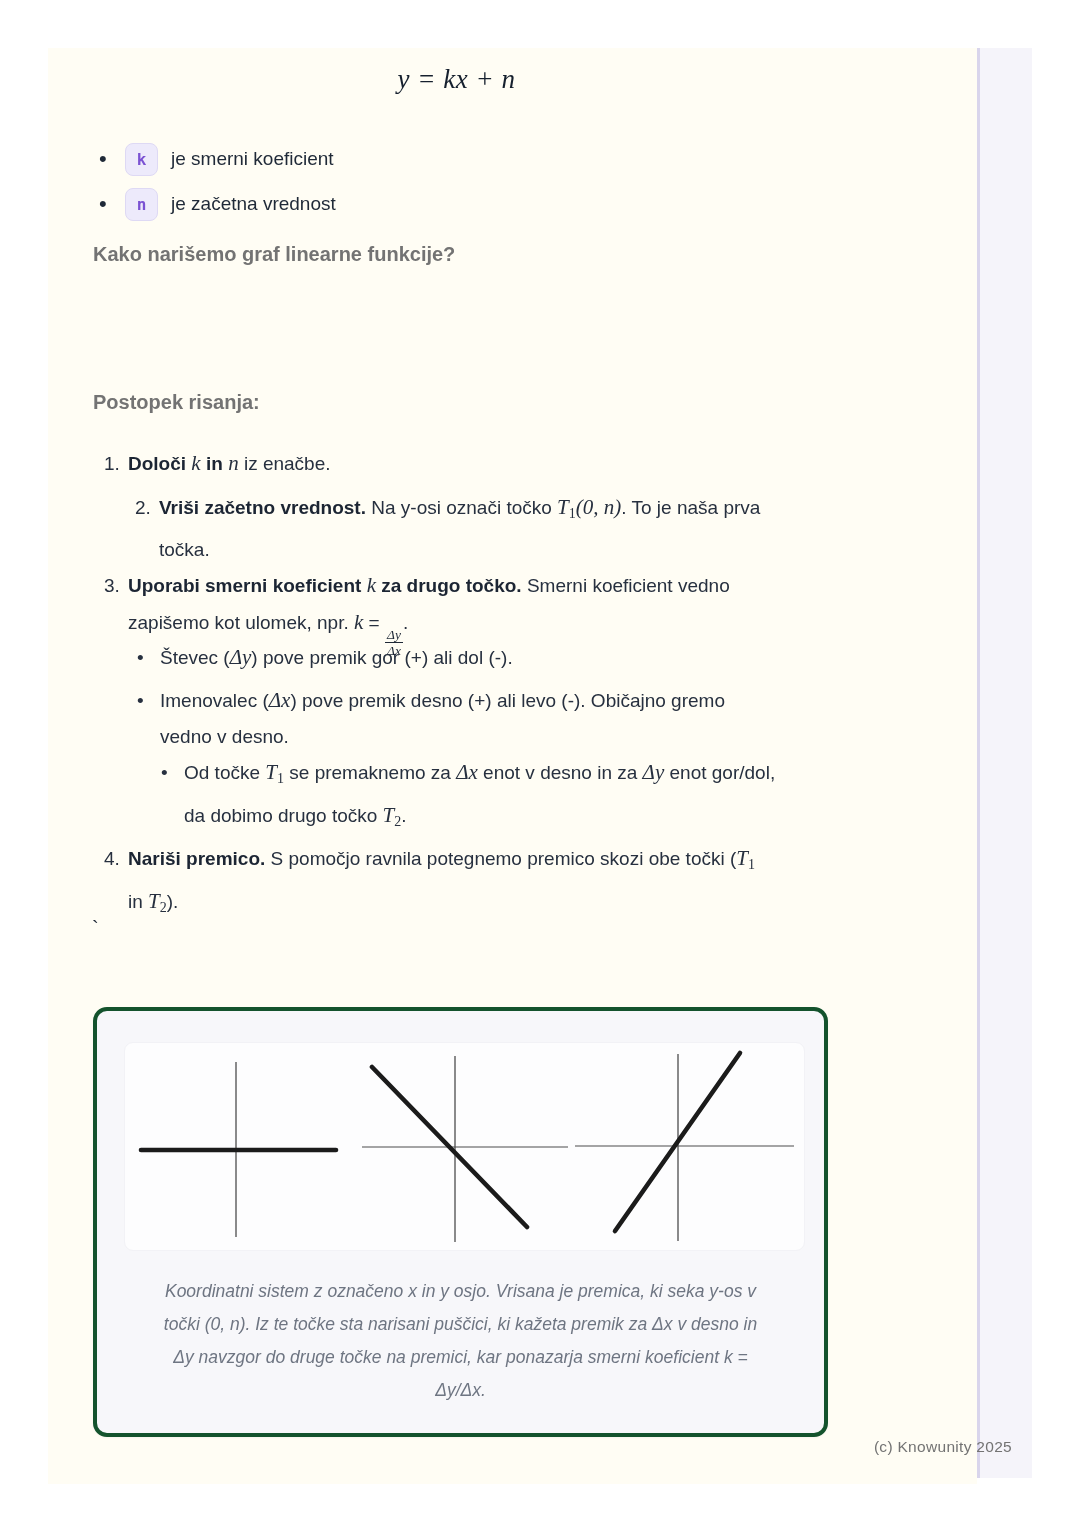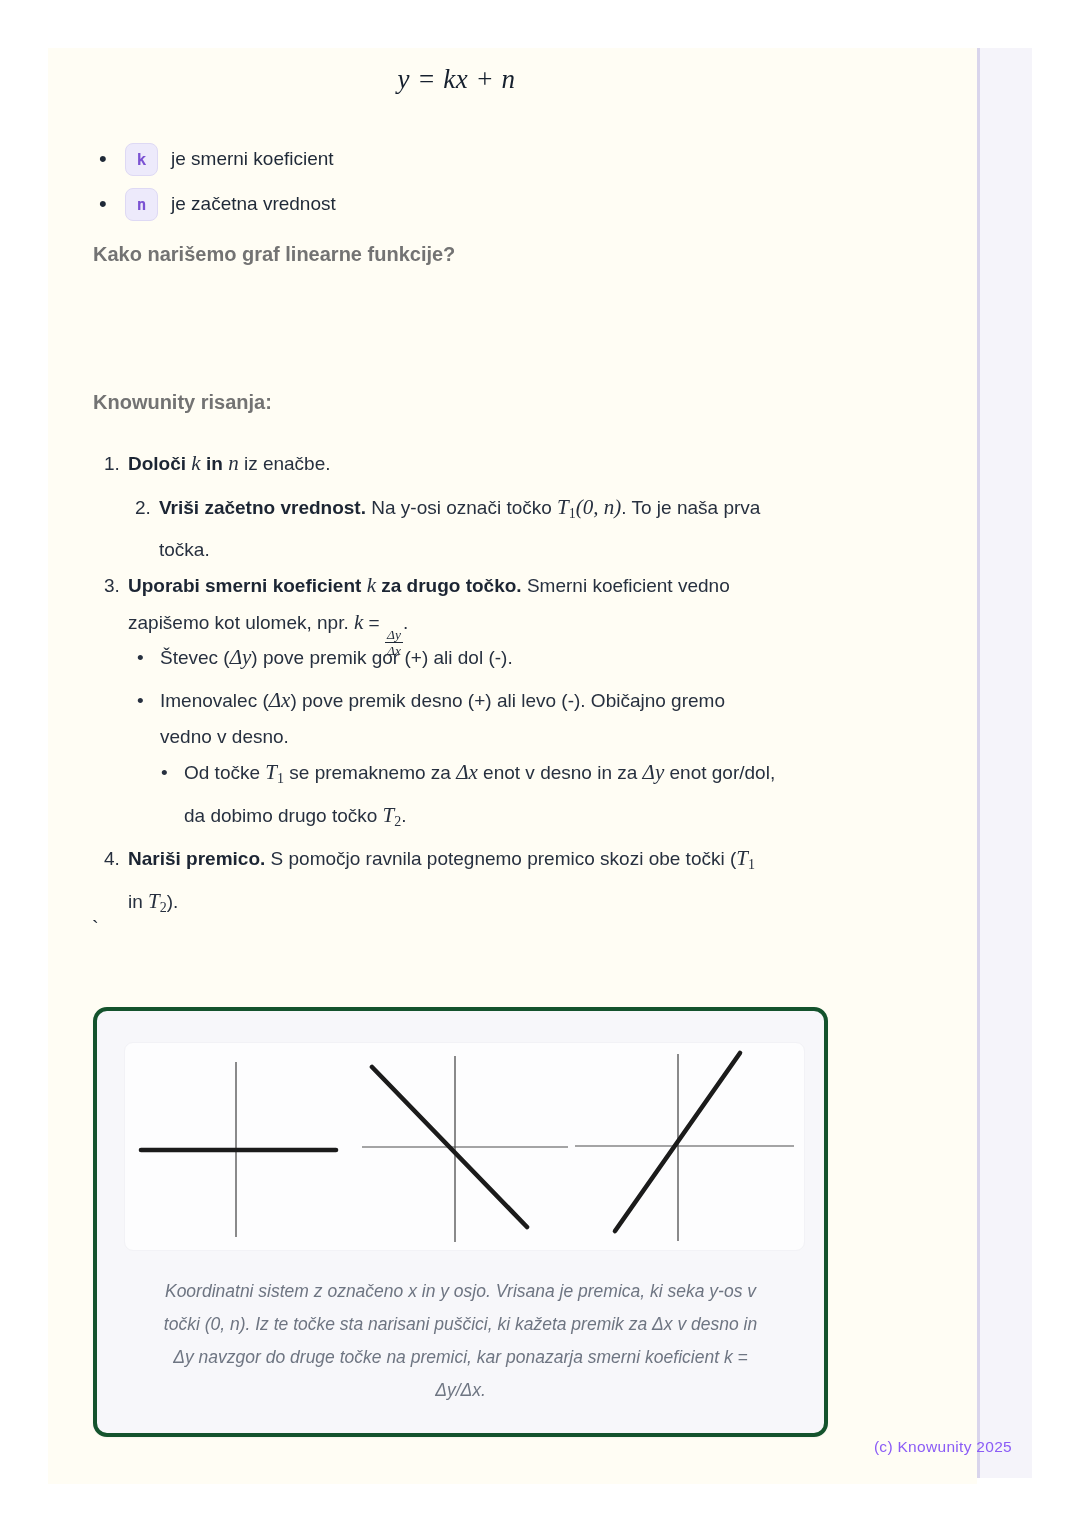--- a/index.html
+++ b/index.html
@@ -54,21 +54,21 @@
   .figure-panel{
     position:absolute;left:27px;top:31px;width:681px;height:209px;
     background:#fdfdfe;border:1px solid #f2f2f6;border-radius:9px;box-sizing:border-box;
     overflow:hidden;
   }
   .caption{
     position:absolute;left:32px;right:32px;top:264px;text-align:center;
     font-style:italic;font-size:17.5px;line-height:33px;color:#6e7582;
   }
   .footer{
-    position:absolute;top:1438px;right:68px;font-size:15.5px;color:#8b5cf6;z-index:5;
+    position:absolute;top:1438px;right:68px;font-size:15.5px;color:#737373;z-index:5;
     letter-spacing:.3px;
   }
 </style>
 </head>
 <body>
 
 <div class="sheet"></div>
 <div class="scroll-panel"></div>
 
 <div class="formula">y = kx + n</div>
@@ -82,21 +82,21 @@
   <span class="dot">•</span>
   <span class="badge">n</span>
   <span class="deflabel">je začetna vrednost</span>
 </div>
 
 <div class="h-bold" style="top:243px;">Kako narišemo graf linearne funkcije?</div>
 
 <div class="para body-text" style="top:296px;">
 </div>
 
-<div class="h-bold" style="top:391px;">Knowunity risanja:</div>
+<div class="h-bold" style="top:391px;">Postopek risanja:</div>
 
 <div class="oli body-text" style="top:445px;">
   <span class="num">1.</span><span><span class="rb">Določi </span><span class="rm">k</span><span class="rb"> in </span><span class="rm">n</span><span> iz enačbe.</span></span>
 </div>
 <div class="oli body-text" style="top:489px;margin-left:31px;">
   <span class="num">2.</span><span><span class="rb">Vriši začetno vrednost.</span><span> Na y-osi označi točko </span><span class="rm">T</span><span class="rsub">1</span><span class="rm">(0, n)</span><span>. To je naša prva</span><br><span>točka.</span></span>
 </div>
 <div class="oli body-text" style="top:567px;">
   <span class="num">3.</span><span><span class="rb">Uporabi smerni koeficient </span><span class="rm">k</span><span class="rb"> za drugo točko.</span><span> Smerni koeficient vedno</span><br><span>zapišemo kot ulomek, npr. </span><span class="rm">k</span><span> = </span><span class="frac">
         <span class="fnum">Δy</span>

